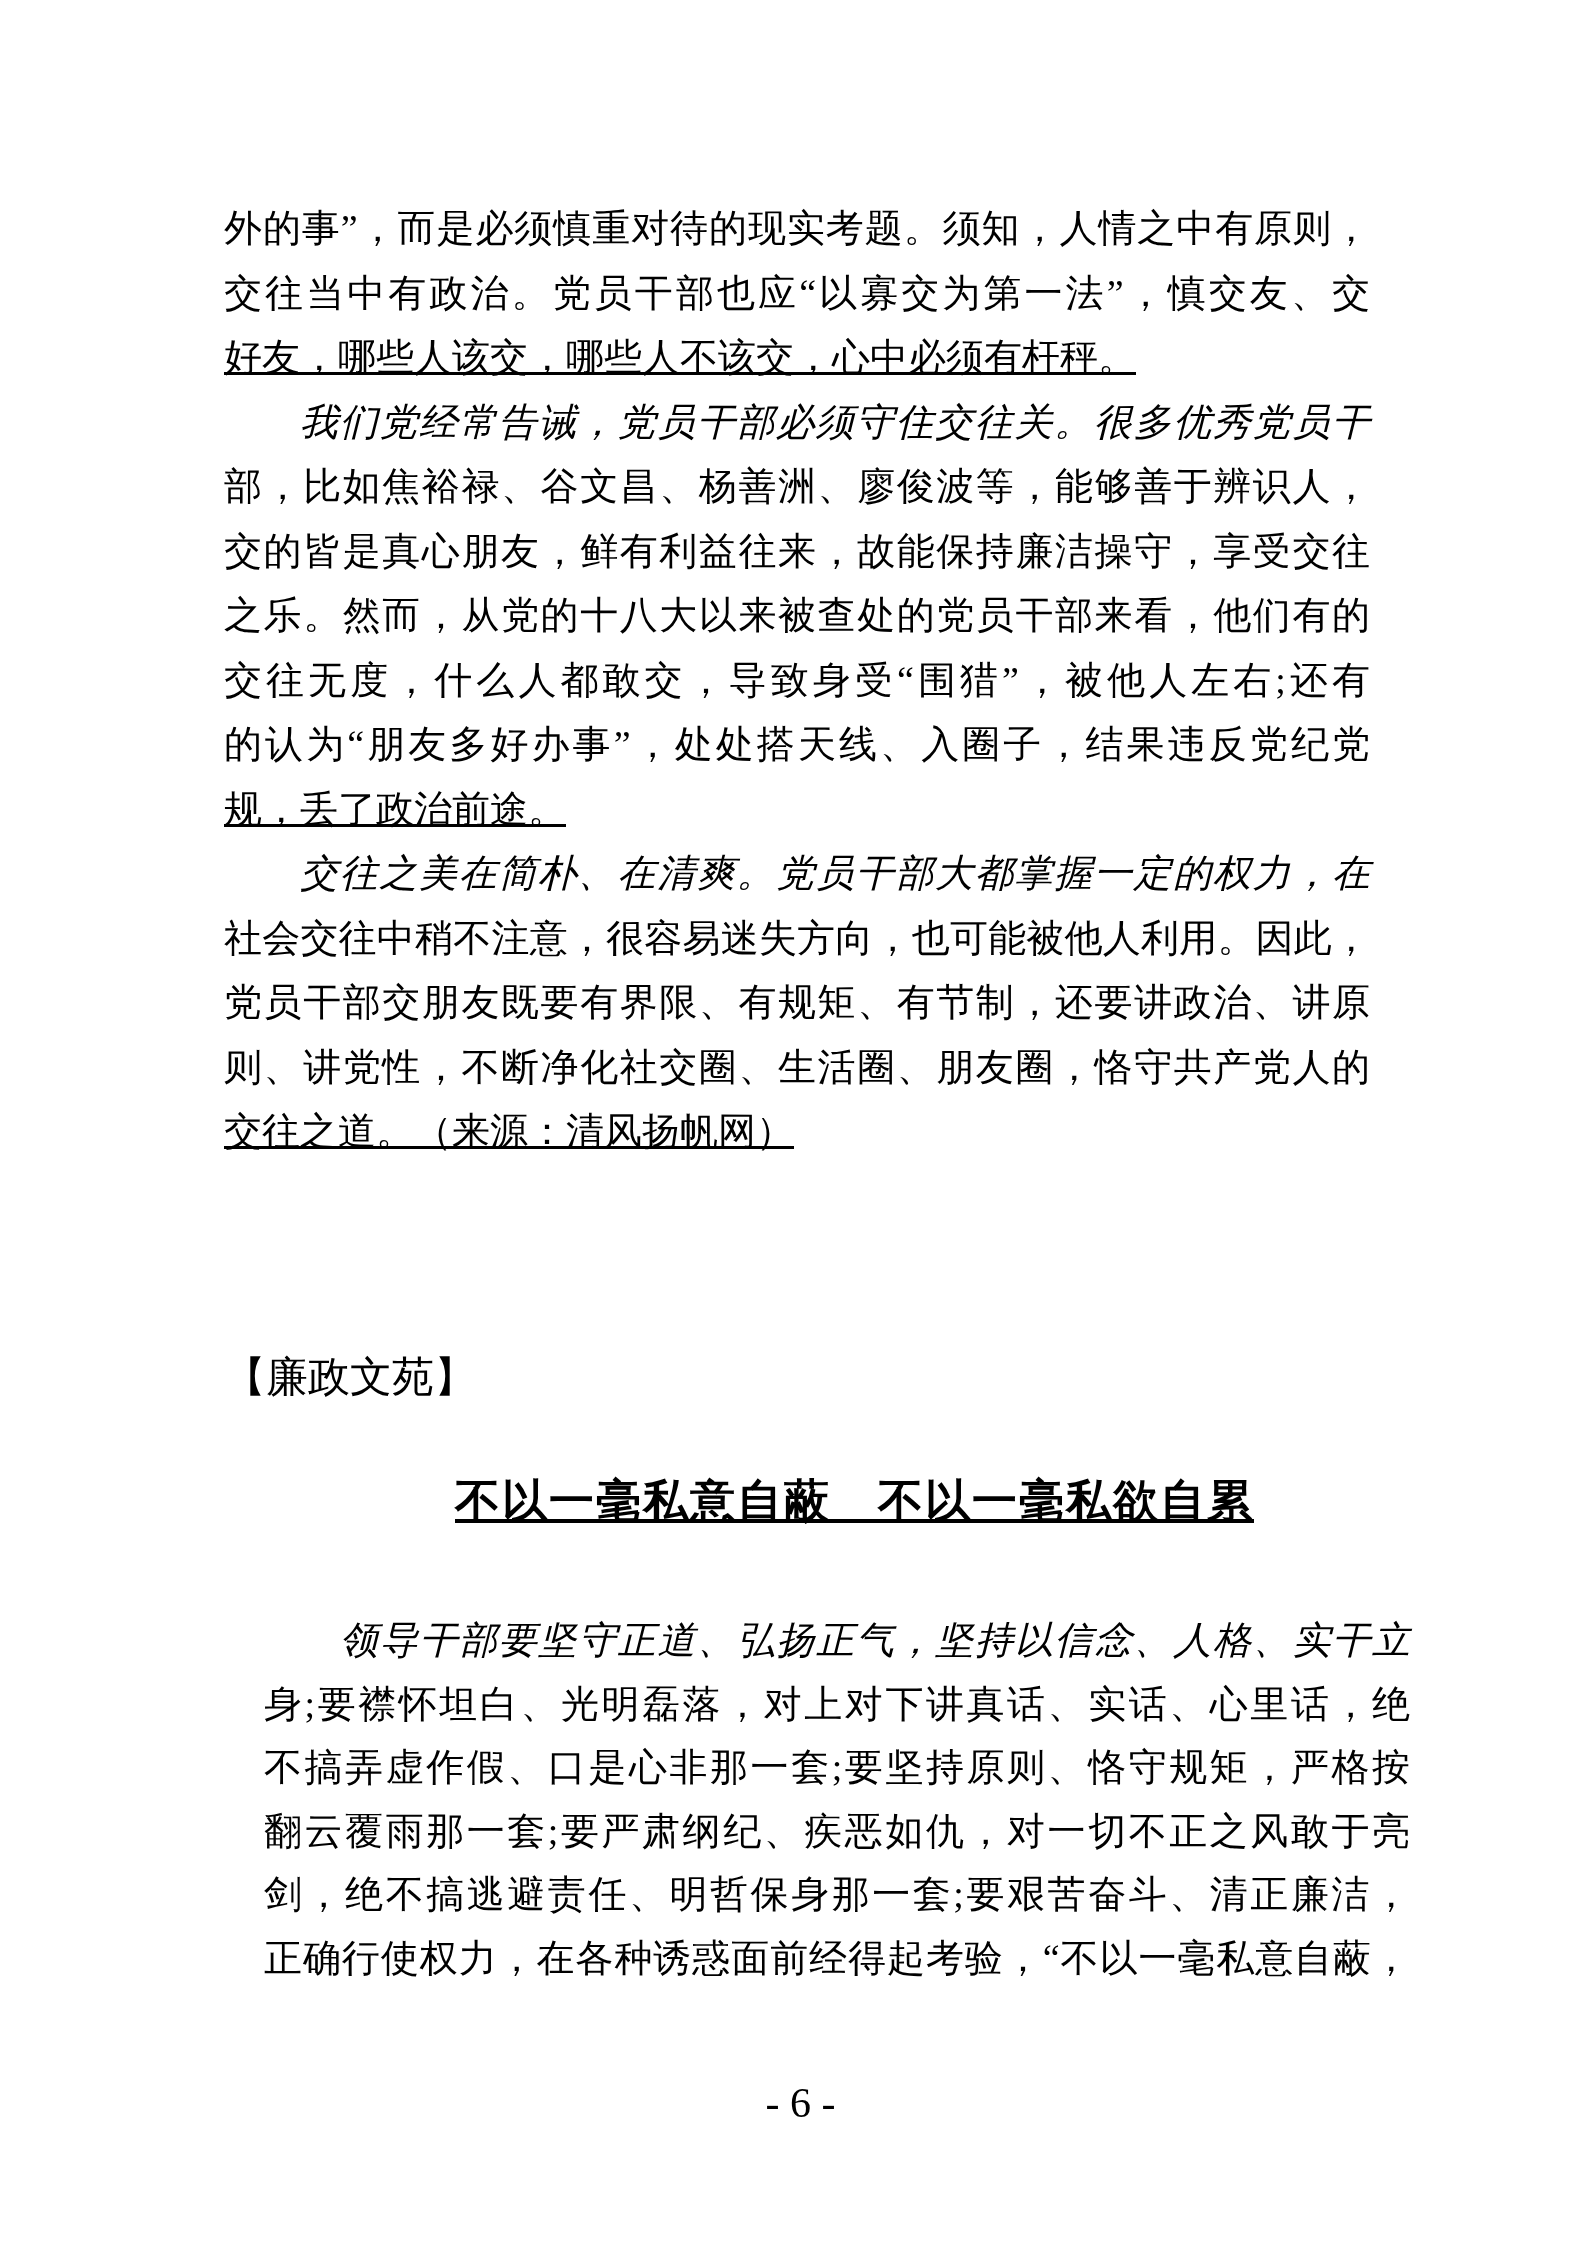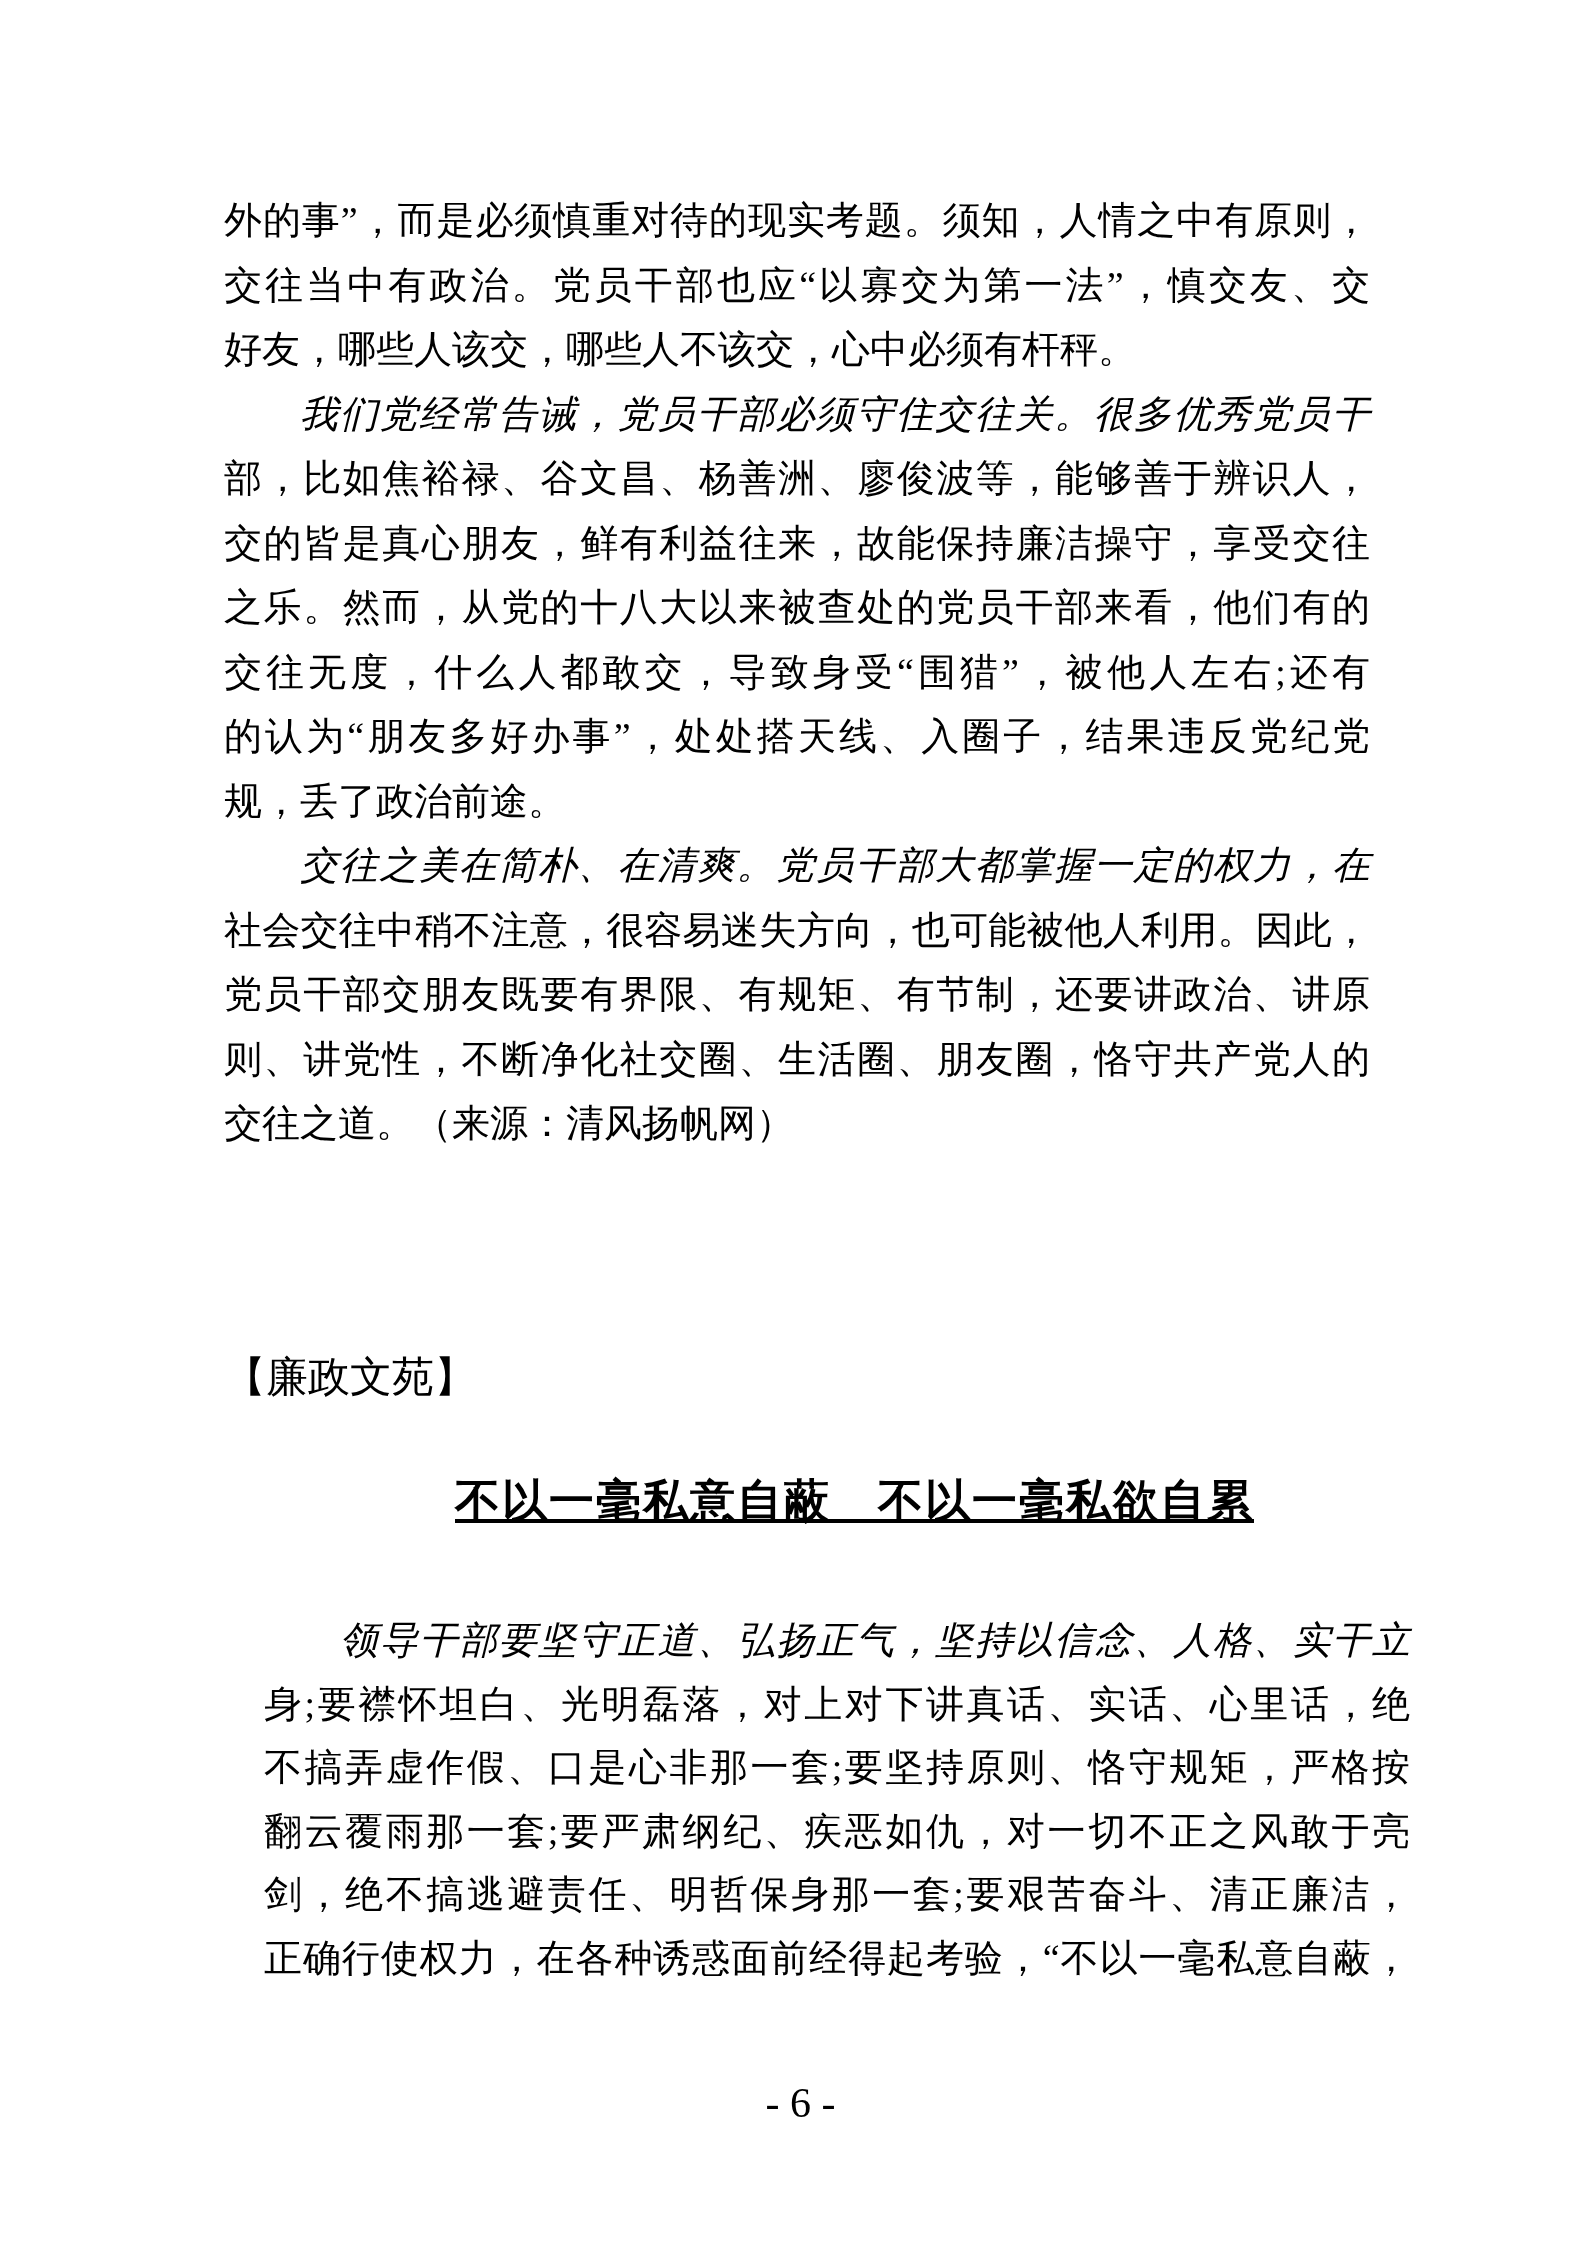--- a/index.html
+++ b/index.html
@@ -14,29 +14,30 @@
     overflow:hidden;
   }
   .abs{position:absolute;}
   
   .para{
     left:224px;
     width:1146px;
     font-size:38px;
     font-weight:400;
   }
-  #para1{top:188px;line-height:64.5px;}
+  #para1{top:196px;line-height:64.5px;}
   #para2{top:1609px;line-height:63.5px;margin-left:40px;}
   .ln{
     text-align:justify;
     text-align-last:justify;
   }
   .ln.end{
     text-align:right;
     text-align-last:left;
+    text-decoration:underline;
   }
   .ln.ind{
     padding-left:76px;
     font-style:italic;
   }
   
   #section-header{
     left:224px;
     top:1356px;
     font-size:42px;

